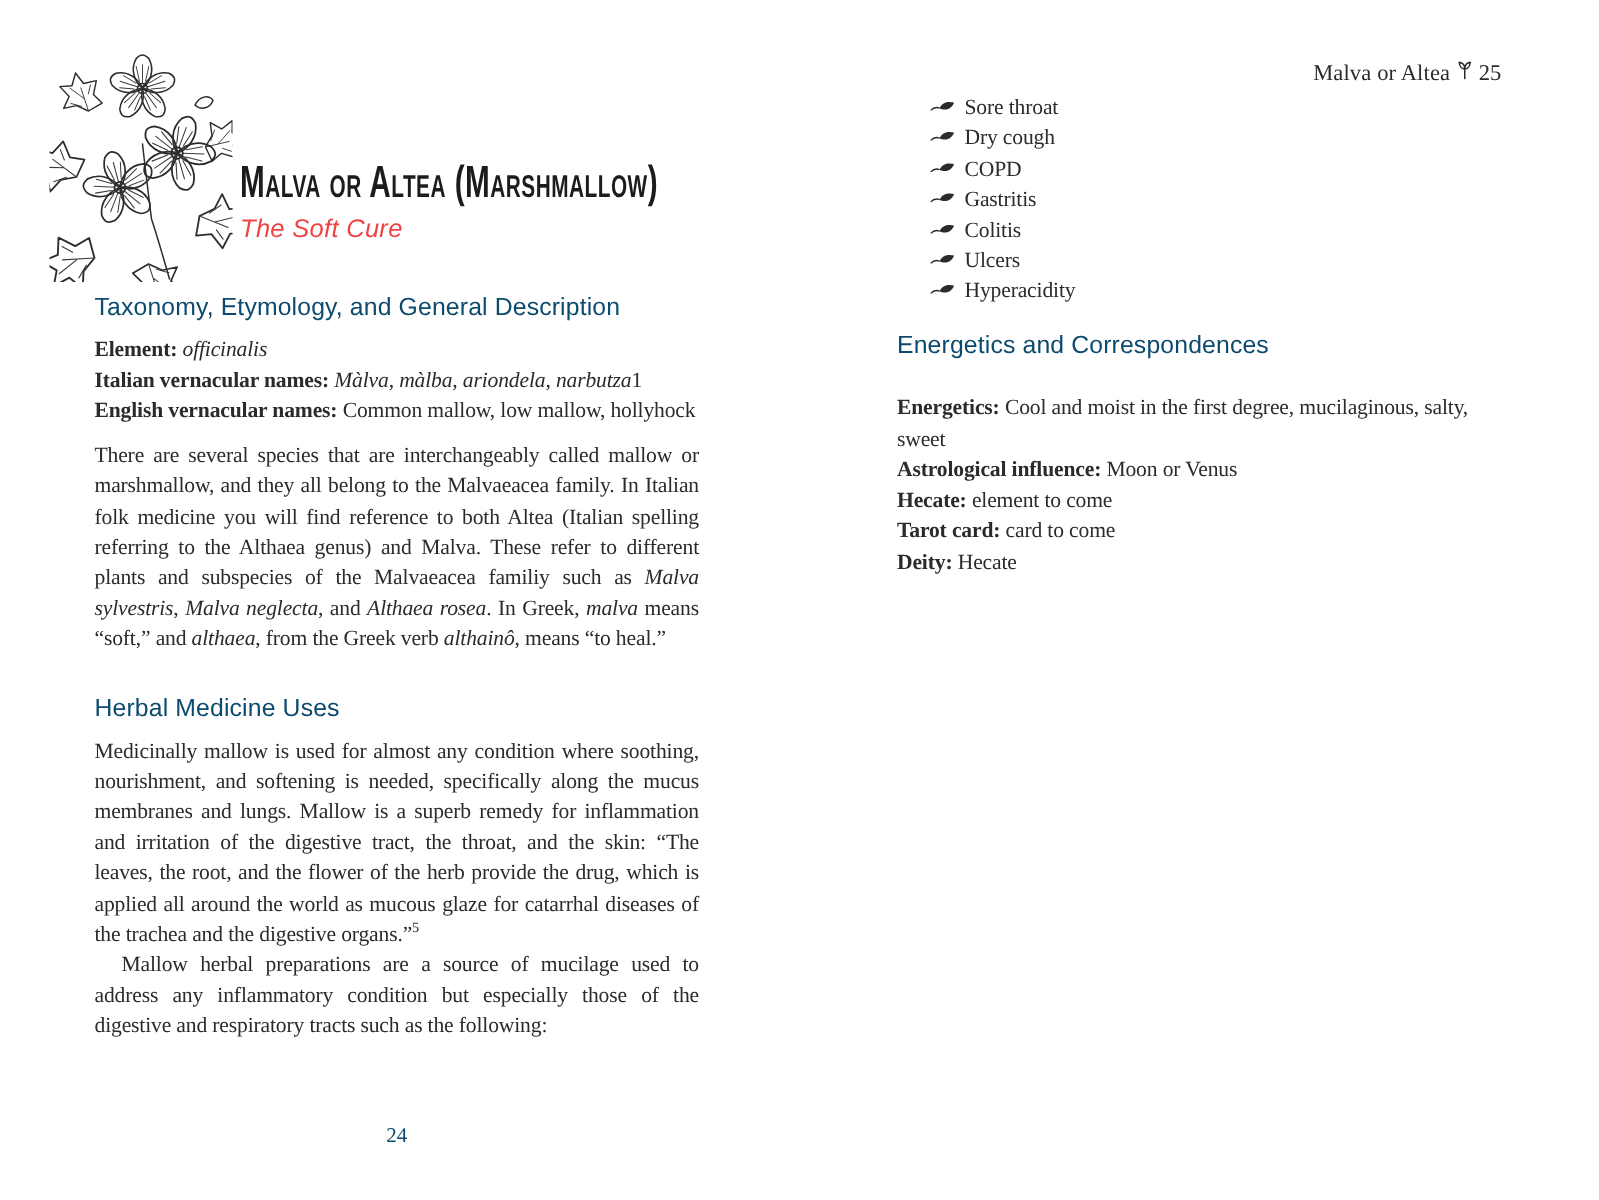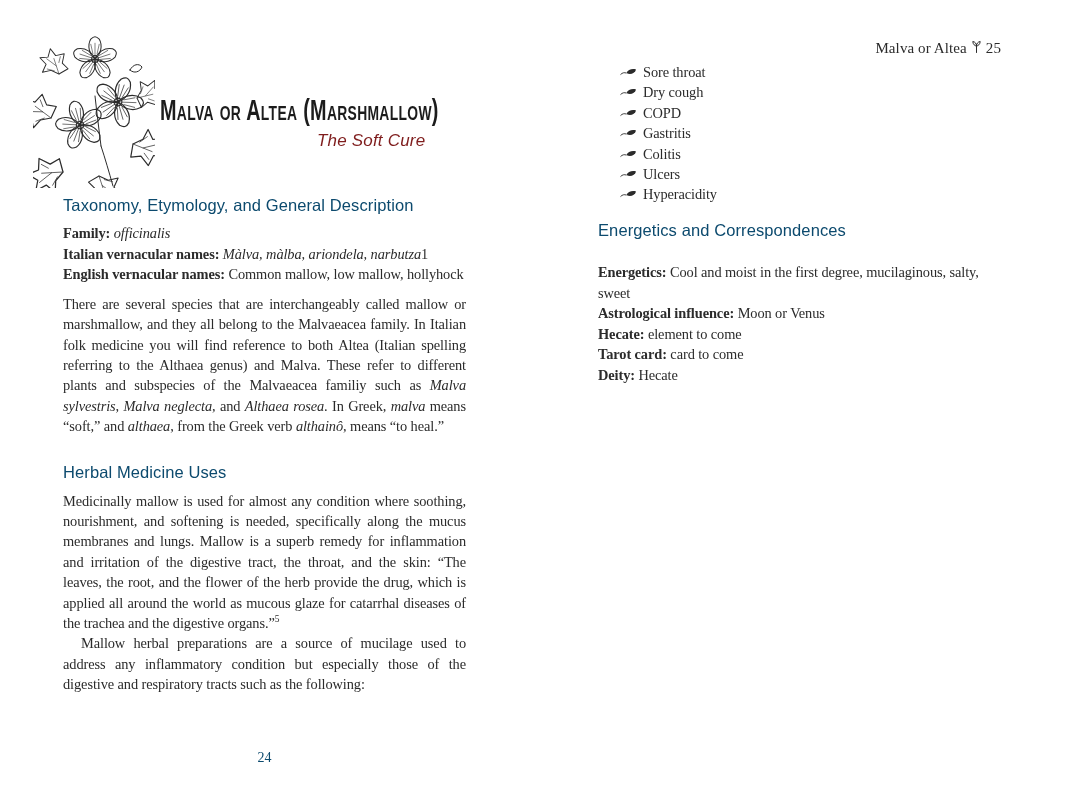--- a/index.html
+++ b/index.html
@@ -5,31 +5,31 @@
   html,body{margin:0;padding:0;}
   body{
     width:1066px;height:800px;background:#ffffff;position:relative;overflow:hidden;
     font-family:"Liberation Serif",serif;color:#2b2b2b;
     -webkit-font-smoothing:antialiased;
   }
   .spread{position:absolute;inset:0;background:#fff;}
 
   
   .illustration{position:absolute;left:33px;top:26px;width:122px;height:162px;}
-  .title-block{position:absolute;left:160px;top:94px;text-align:center;}
+  .title-block{position:absolute;left:160px;top:106px;}
   .chapter-title{
     font-family:"Liberation Sans",sans-serif;
     font-variant-caps:small-caps;
     font-weight:700;font-size:30px;line-height:32px;color:#1c1c1c;
     letter-spacing:.5px;white-space:nowrap;
     transform:scaleX(.66);transform-origin:left center;
   }
   .chapter-subtitle{
     font-family:"Liberation Sans",sans-serif;font-style:italic;
-    font-size:17px;color:#7f1d1d;margin-top:5px;letter-spacing:.2px;
+    font-size:17px;color:#ef4444;margin-top:5px;letter-spacing:.2px;
   }
   .left-col{position:absolute;left:63px;top:196px;width:403px;}
   .sans-heading{
     font-family:"Liberation Sans",sans-serif;font-weight:400;
     font-size:16.5px;line-height:19px;color:#0c4a6e;margin:0;letter-spacing:.1px;
   }
   .fields{margin-top:8px;}
   .field{margin:0;font-size:14.4px;line-height:20.6px;letter-spacing:-.1px;}
   .para{
     text-align:justify;font-size:14.4px;line-height:20.4px;margin:0;
@@ -113,21 +113,21 @@
 
   <div class="title-block">
     <div class="chapter-title">Malva or Altea (Marshmallow)</div>
     <div class="chapter-subtitle">The Soft Cure</div>
   </div>
 
   <div class="left-col">
     <h2 class="sans-heading">Taxonomy, Etymology, and General Description</h2>
 
     <div class="fields">
-      <p class="field"><span class="seg-b">Family: </span><span class="seg-i">officinalis</span></p>
+      <p class="field"><span class="seg-b">Element: </span><span class="seg-i">officinalis</span></p>
       <p class="field"><span class="seg-b">Italian vernacular names: </span><span class="seg-i">Màlva, màlba, ariondela, narbutza</span><span>1</span></p>
       <p class="field"><span class="seg-b">English vernacular names: </span><span>Common mallow, low mallow, hollyhock</span></p>
     </div>
 
     <p class="para mt"><span>There are several species that are interchangeably called mallow or marshmallow, and they all belong to the Malvaeacea family. In Italian folk medicine you will find reference to both Altea (Italian spelling referring to the Althaea genus) and Malva. These refer to different plants and subspecies of the Malvaeacea familiy such as </span><span class="seg-i">Malva sylvestris</span><span>, </span><span class="seg-i">Malva neglecta</span><span>, and </span><span class="seg-i">Althaea rosea</span><span>. In Greek, </span><span class="seg-i">malva</span><span> means “soft,” and </span><span class="seg-i">althaea</span><span>, from the Greek verb </span><span class="seg-i">althainô</span><span>, means “to heal.”</span></p>
 
     <h2 class="sans-heading h2-gap">Herbal Medicine Uses</h2>
 
     <p class="para mt"><span>Medicinally mallow is used for almost any condition where soothing, nourishment, and softening is needed, specifically along the mucus membranes and lungs. Mallow is a superb remedy for inflammation and irritation of the digestive tract, the throat, and the skin: “The leaves, the root, and the flower of the herb provide the drug, which is applied all around the world as mucous glaze for catarrhal diseases of the trachea and the digestive organs.”</span><sup>5</sup></p>
     <p class="para indent"><span>Mallow herbal preparations are a source of mucilage used to address any inflammatory condition but especially those of the digestive and respiratory tracts such as the following:</span></p>

